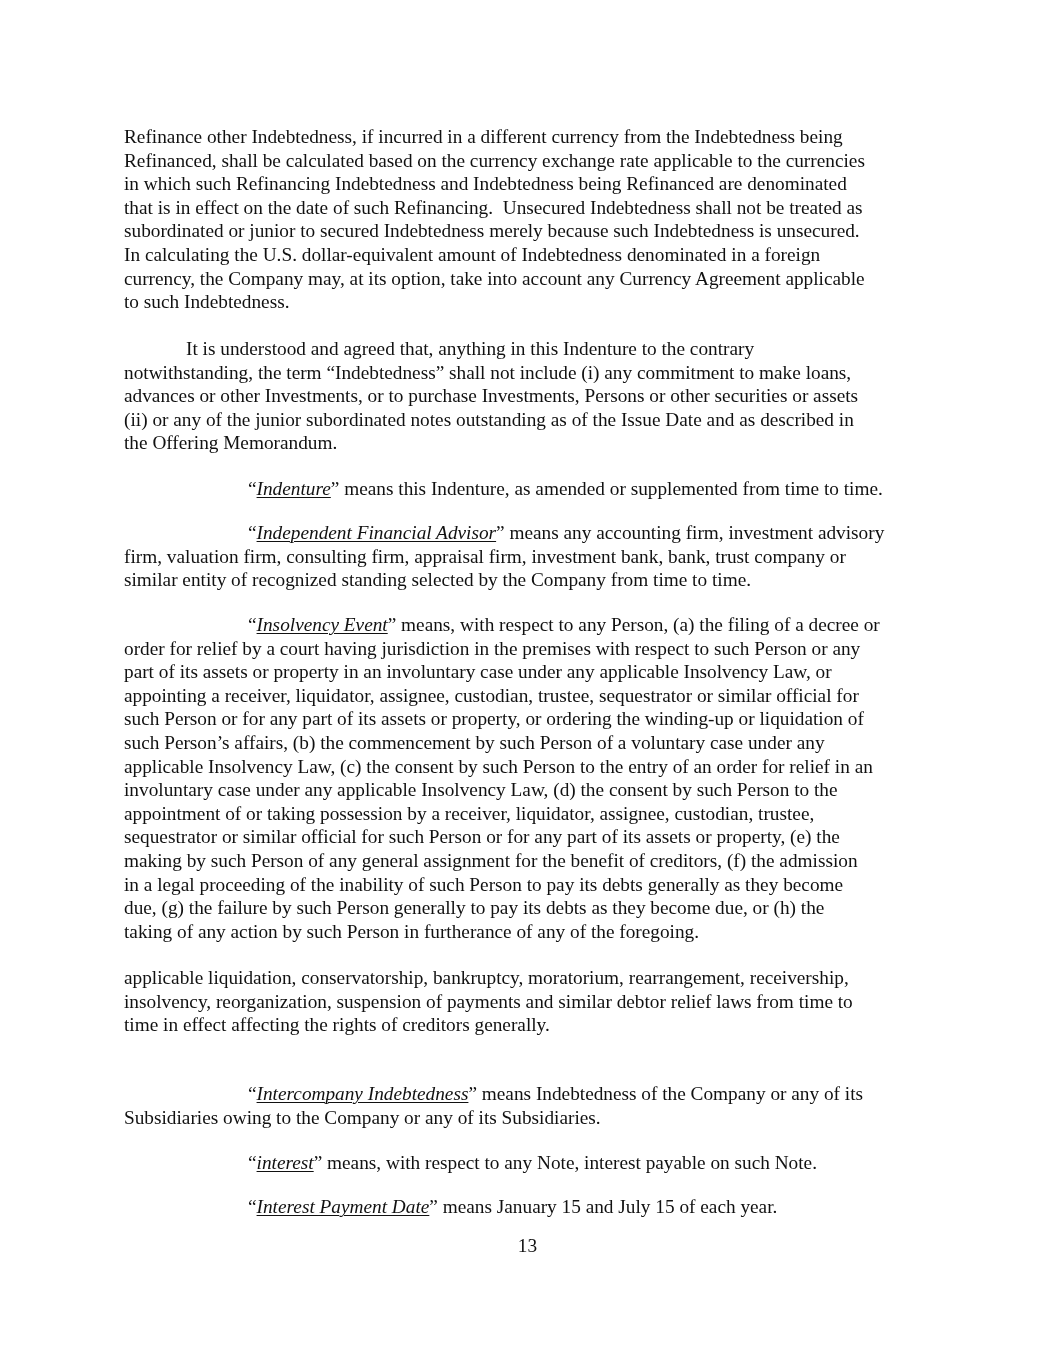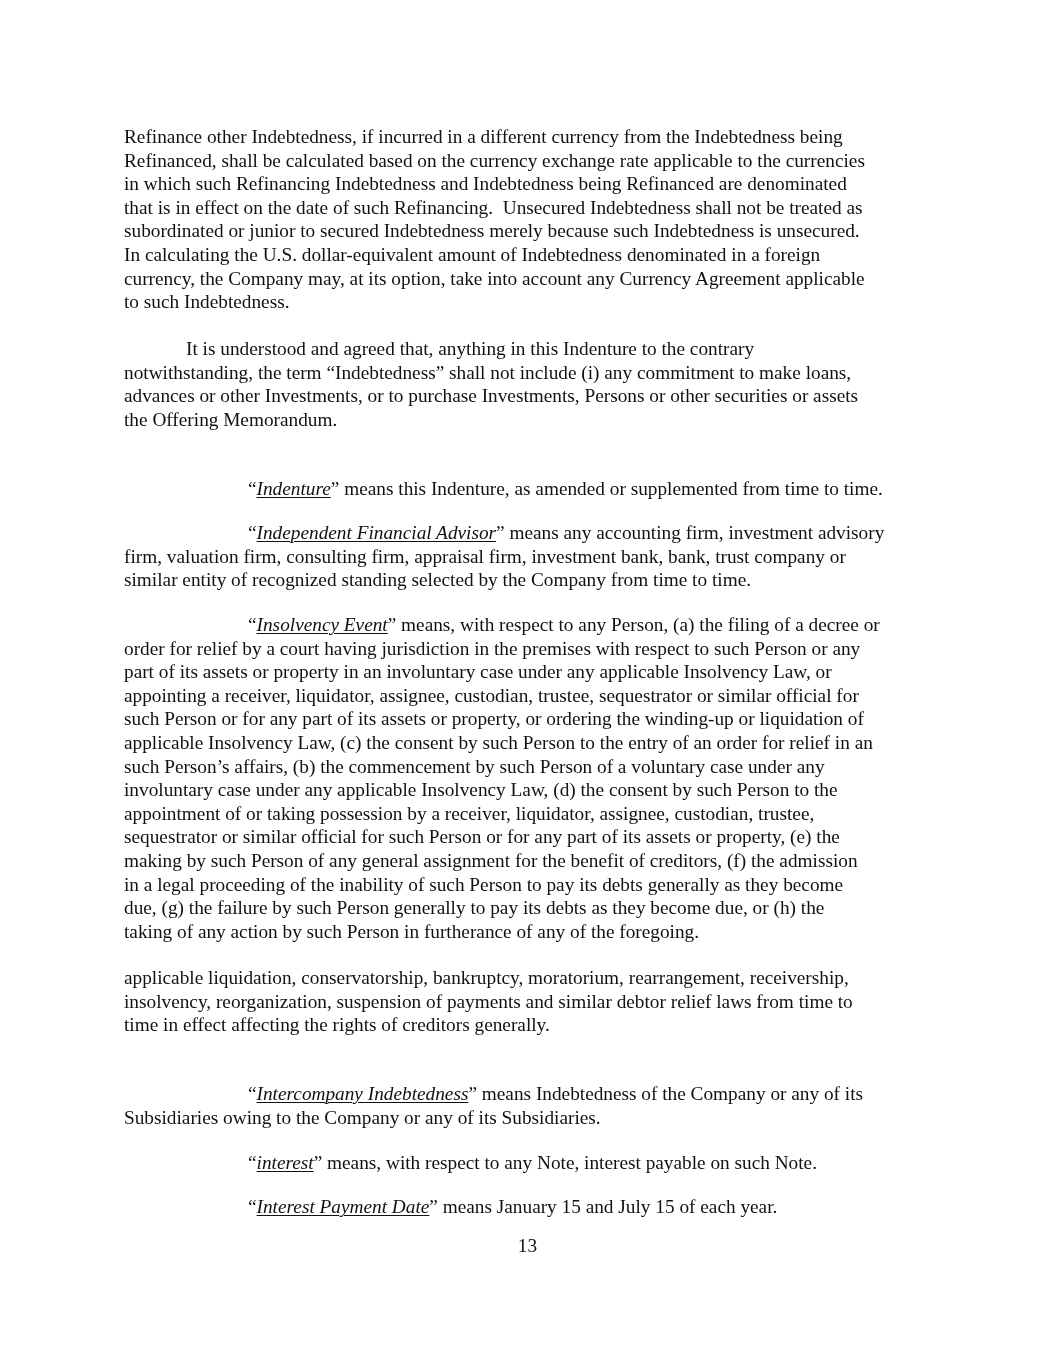--- a/index.html
+++ b/index.html
@@ -26,41 +26,42 @@
     <span class="line">subordinated or junior to secured Indebtedness merely because such Indebtedness is unsecured.</span>
     <span class="line">In calculating the U.S. dollar-equivalent amount of Indebtedness denominated in a foreign</span>
     <span class="line">currency, the Company may, at its option, take into account any Currency Agreement applicable</span>
     <span class="line">to such Indebtedness.</span>
   </div>
 
   <div class="para" style="top:337px;">
     <span class="line ind1">It is understood and agreed that, anything in this Indenture to the contrary</span>
     <span class="line">notwithstanding, the term “Indebtedness” shall not include (i) any commitment to make loans,</span>
     <span class="line">advances or other Investments, or to purchase Investments, Persons or other securities or assets</span>
+    <span class="line">(ii) or any of the junior subordinated notes outstanding as of the Issue Date and as described in</span>
     <span class="line">the Offering Memorandum.</span>
   </div>
 
   <div class="para" style="top:477px;">
     <span class="line ind2"><span>“</span><span class="term">Indenture</span><span>” means this Indenture, as amended or supplemented from time to time.</span></span>
   </div>
 
   <div class="para" style="top:521px;">
     <span class="line ind2"><span>“</span><span class="term">Independent Financial Advisor</span><span>” means any accounting firm, investment advisory</span></span>
     <span class="line">firm, valuation firm, consulting firm, appraisal firm, investment bank, bank, trust company or</span>
     <span class="line">similar entity of recognized standing selected by the Company from time to time.</span>
   </div>
 
   <div class="para" style="top:613px;">
     <span class="line ind2"><span>“</span><span class="term">Insolvency Event</span><span>” means, with respect to any Person, (a) the filing of a decree or</span></span>
     <span class="line">order for relief by a court having jurisdiction in the premises with respect to such Person or any</span>
     <span class="line">part of its assets or property in an involuntary case under any applicable Insolvency Law, or</span>
     <span class="line">appointing a receiver, liquidator, assignee, custodian, trustee, sequestrator or similar official for</span>
     <span class="line">such Person or for any part of its assets or property, or ordering the winding-up or liquidation of</span>
+    <span class="line">such Person’s affairs, (b) the commencement by such Person of a voluntary case under any</span>
     <span class="line">applicable Insolvency Law, (c) the consent by such Person to the entry of an order for relief in an</span>
-    <span class="line">such Person’s affairs, (b) the commencement by such Person of a voluntary case under any</span>
     <span class="line">involuntary case under any applicable Insolvency Law, (d) the consent by such Person to the</span>
     <span class="line">appointment of or taking possession by a receiver, liquidator, assignee, custodian, trustee,</span>
     <span class="line">sequestrator or similar official for such Person or for any part of its assets or property, (e) the</span>
     <span class="line">making by such Person of any general assignment for the benefit of creditors, (f) the admission</span>
     <span class="line">in a legal proceeding of the inability of such Person to pay its debts generally as they become</span>
     <span class="line">due, (g) the failure by such Person generally to pay its debts as they become due, or (h) the</span>
     <span class="line">taking of any action by such Person in furtherance of any of the foregoing.</span>
   </div>
 
   <div class="para" style="top:966px;">

